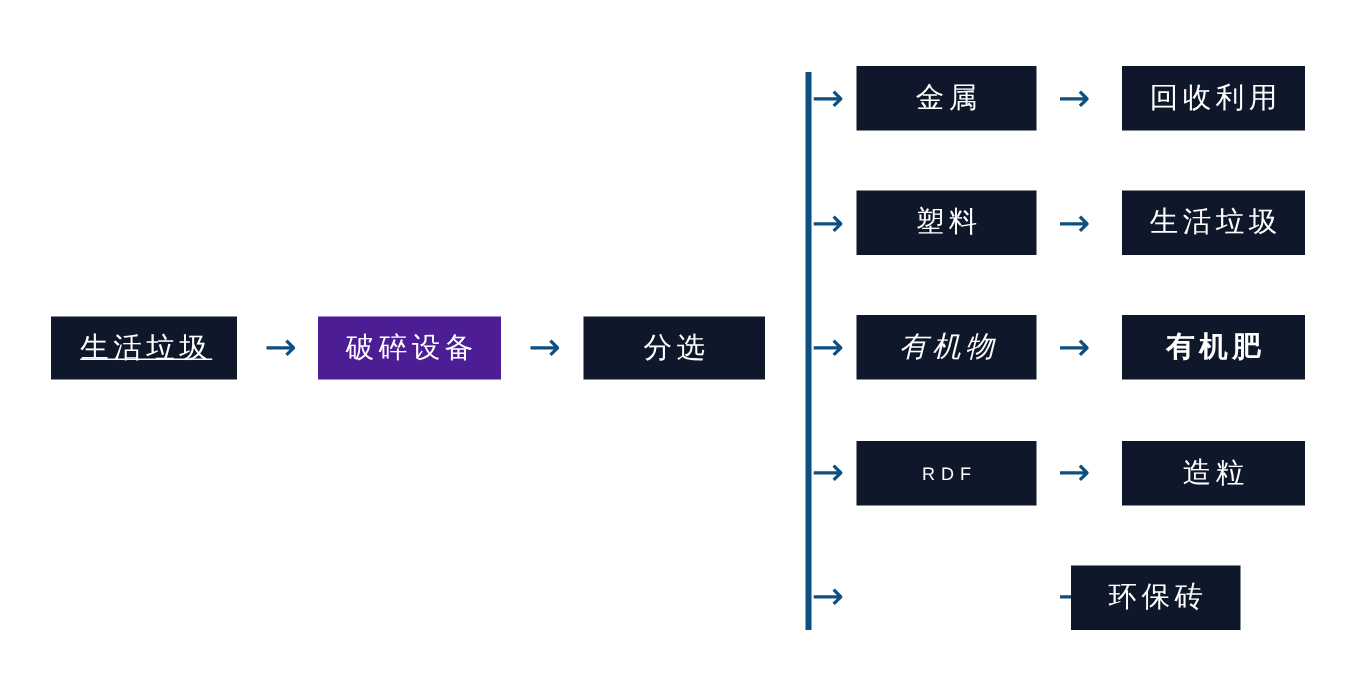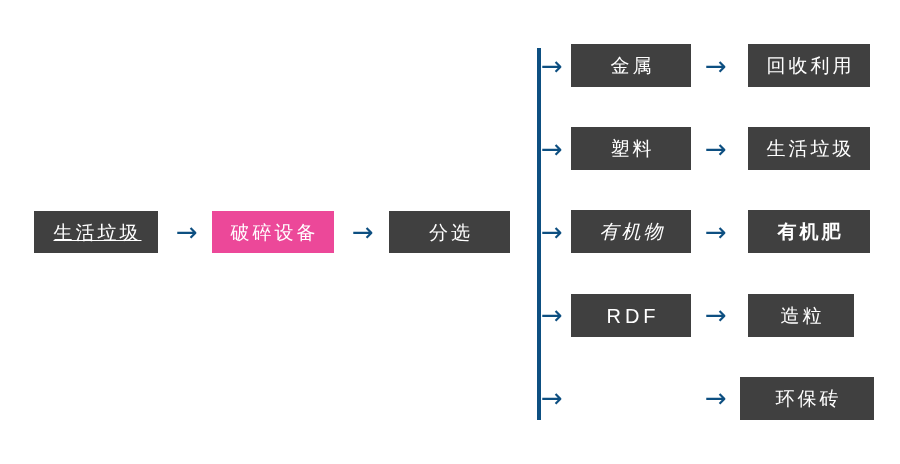--- a/index.html
+++ b/index.html
@@ -28,30 +28,30 @@
     align-items: center;
     justify-content: center;
     box-sizing: border-box;
     color: #ffffff;
     letter-spacing: 3px;
     text-indent: 3px;
     font-size: 19px;
     font-weight: 400;
     line-height: 1;
     white-space: nowrap;
-    background: #404040;
+    background: #0f172a;
     user-select: none;
   }
   .node.accent {
-    background: #ec4899;
+    background: #4c1d95;
   }
   .node.latin {
     letter-spacing: 4px;
     text-indent: 4px;
-    font-size: 20px;
+    font-size: 12px;
   }
 
   
   .arrow {
     position: absolute;
     display: flex;
     align-items: center;
     justify-content: center;
     color: #0d4f81;
     font-size: 26px;
@@ -105,19 +105,19 @@
   <div class="node" style="left:748px; top:127px; width:122px; height:43px;">生活垃圾</div>
 
   <div class="branch-arrow" style="left:541px; top:213px; width:34px; height:38px;">→</div>
   <div class="node" style="left:571px; top:210px; width:120px; height:43px;font-style:italic;">有机物</div>
   <div class="arrow" style="left:697px; top:213px; width:38px; height:38px;">→</div>
   <div class="node" style="left:748px; top:210px; width:122px; height:43px;font-weight:bold;">有机肥</div>
 
   <div class="branch-arrow" style="left:541px; top:296px; width:34px; height:38px;">→</div>
   <div class="node latin" style="left:571px; top:294px; width:120px; height:43px;">RDF</div>
   <div class="arrow" style="left:697px; top:296px; width:38px; height:38px;">→</div>
-  <div class="node" style="left:748px; top:294px; width:106px; height:43px;">造粒</div>
+  <div class="node" style="left:748px; top:294px; width:122px; height:43px;">造粒</div>
 
   <div class="branch-arrow" style="left:541px; top:379px; width:34px; height:38px;">→</div>
   <div class="arrow" style="left:697px; top:379px; width:38px; height:38px;">→</div>
-  <div class="node" style="left:740px; top:377px; width:134px; height:43px;">环保砖</div>
+  <div class="node" style="left:714px; top:377px; width:113px; height:43px;">环保砖</div>
 
 </div>
 
 </body></html>

